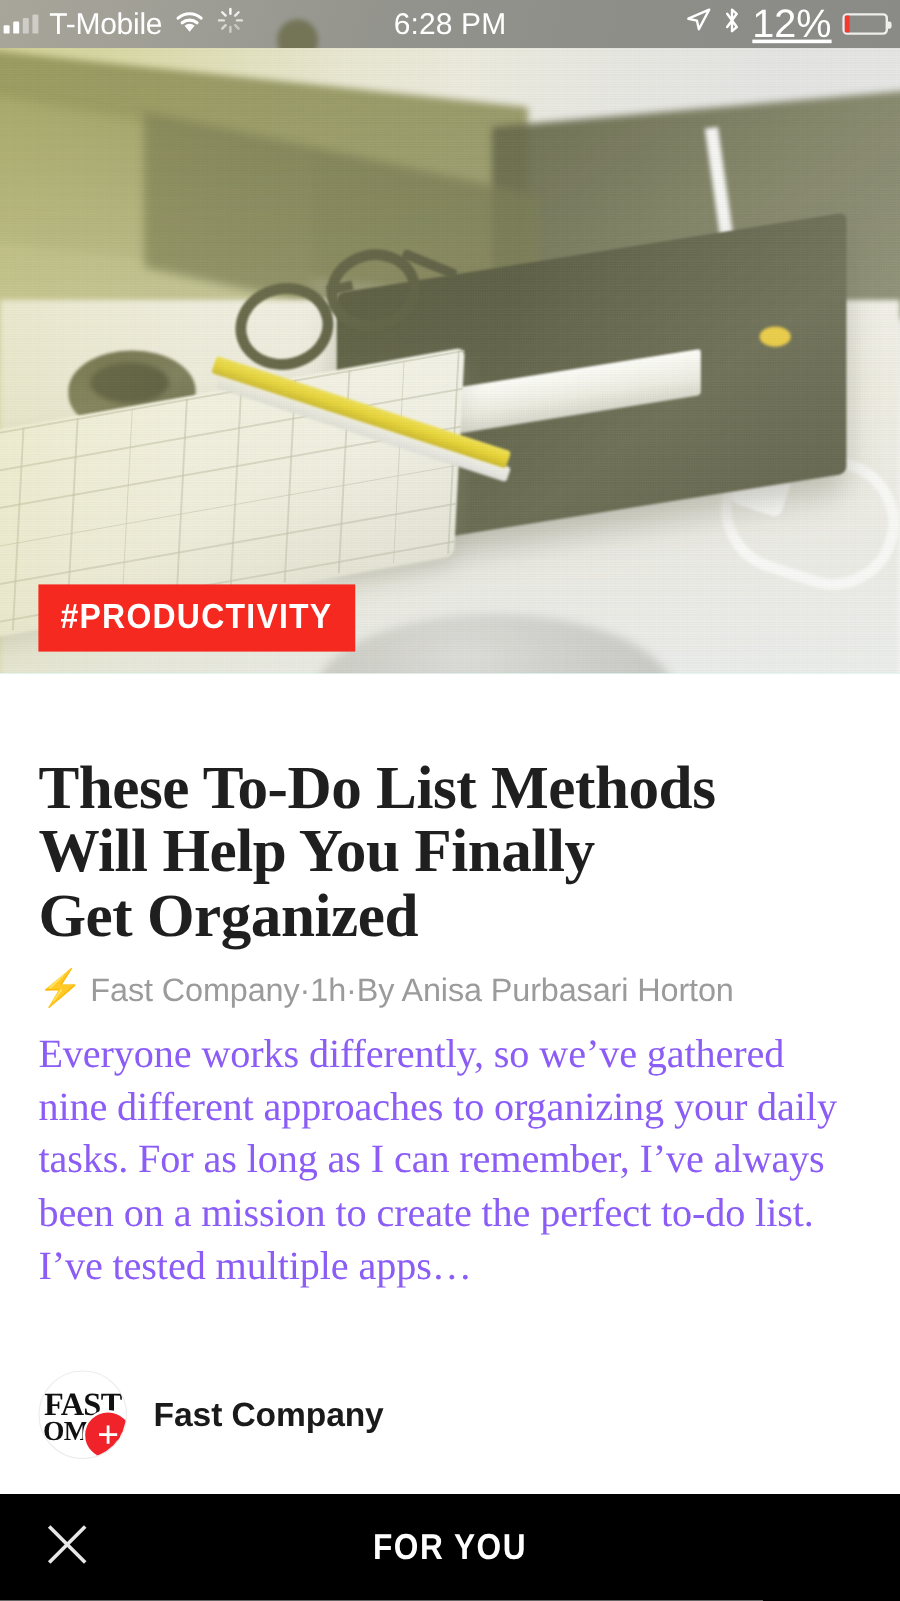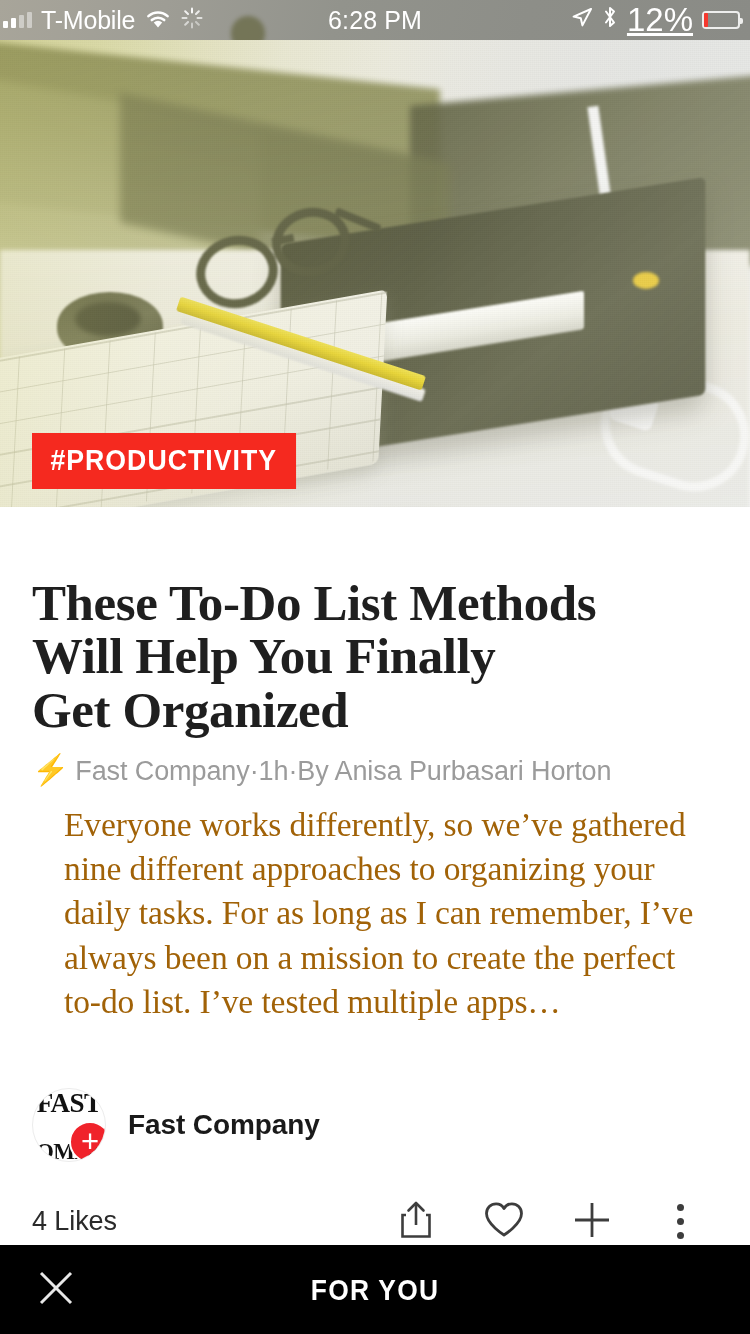--- a/index.html
+++ b/index.html
@@ -35,21 +35,21 @@
   .bars i:nth-child(2){height:10px;}
   .bars i:nth-child(3){height:13px;}
   .bars i:nth-child(4){height:16px;}
   .battpct{ font-size:33px;text-decoration:underline; }
   .batt{ width:38px;height:18px;border:2px solid rgba(255,255,255,.85);border-radius:4px;position:relative;}
   .batt:after{content:"";position:absolute;right:-5px;top:5px;width:3px;height:6px;background:rgba(255,255,255,.85);border-radius:0 2px 2px 0;}
   .batt span{display:block;height:100%;background:#f5392e;border-radius:1px;}
   .apple-bite{position:absolute;left:231px;top:16px;width:34px;height:34px;background:#6e6f4e;border-radius:50% 50% 46% 46%;filter:blur(2px);opacity:.85;z-index:1;}
 
   
-  .hero{ position:relative; width:750px; height:467px; overflow:hidden; background:#5eead4;}
+  .hero{ position:relative; width:750px; height:521px; overflow:hidden; background:#5eead4;}
   .hero-photo{ position:absolute; inset:0; }
   .hp-base{position:absolute;inset:0;
     background:
       radial-gradient(130% 95% at 86% 88%, rgba(255,255,255,.96) 0%, rgba(252,252,250,.7) 26%, rgba(235,235,228,0) 55%),
       linear-gradient(102deg,#cfcf9e 0%,#dadaae 12%,#e3e2c4 24%,#e9e8d6 34%,#ebeade 46%,#e6e6e0 60%,#e2e3e0 76%,#e4e5e3 100%);
   }
   
   .hp-mon{position:absolute;left:-40px;top:24px;width:480px;height:160px;
     background:linear-gradient(160deg,#7c7e4b 0%,#8b8d57 40%,#9a9b69 100%);
     transform:skewY(6deg); filter:blur(3px);opacity:.95;}
@@ -151,32 +151,31 @@
     margin-top:19px;
     font-size:27px;
     color:#9b9b9b;
     letter-spacing:-0.1px;
   }
   .bolt{ color:#f5291f; font-size:30px; margin-right:6px; line-height:1; display:inline-block; transform:translateY(-1px);}
   .excerpt{
     font-family:"Liberation Serif", serif;
     font-size:33.5px;
     line-height:1.32;
-    color:#a16207;
+    color:#8b5cf6;
     margin-top:16px;
     letter-spacing:-0.1px;
-    margin-left:32px;
   }
 
   
   .attrib{ display:flex; align-items:center; padding:0 32px; margin-top:64px;}
   .avatar{
     position:relative; width:74px; height:74px; border-radius:50%;
     background:#fff; border:1px solid #ececec; flex:0 0 auto;
-    display:flex; flex-direction:column; align-items:center; justify-content:space-between;
+    display:flex; flex-direction:column; align-items:center; justify-content:center;
     overflow:hidden;
   }
   .av-l1{ font-family:"Liberation Serif", serif; font-weight:bold; font-size:27px; color:#111; line-height:.92; letter-spacing:-0.6px; transform:translateY(2px);}
   .av-l2{ font-family:"Liberation Serif", serif; font-weight:bold; font-size:23px; color:#111; line-height:.92; letter-spacing:-0.6px; transform:translateY(1px);}
   .av-badge{
     position:absolute; right:-6px; bottom:-2px; width:42px;height:42px;border-radius:50%;
     background:#f0232b; color:#fff; display:flex;align-items:center;justify-content:center;
     font-size:31px; font-weight:400; line-height:1; border:2px solid #fff;
   }
   .attrib-txt{ margin-left:22px; }

